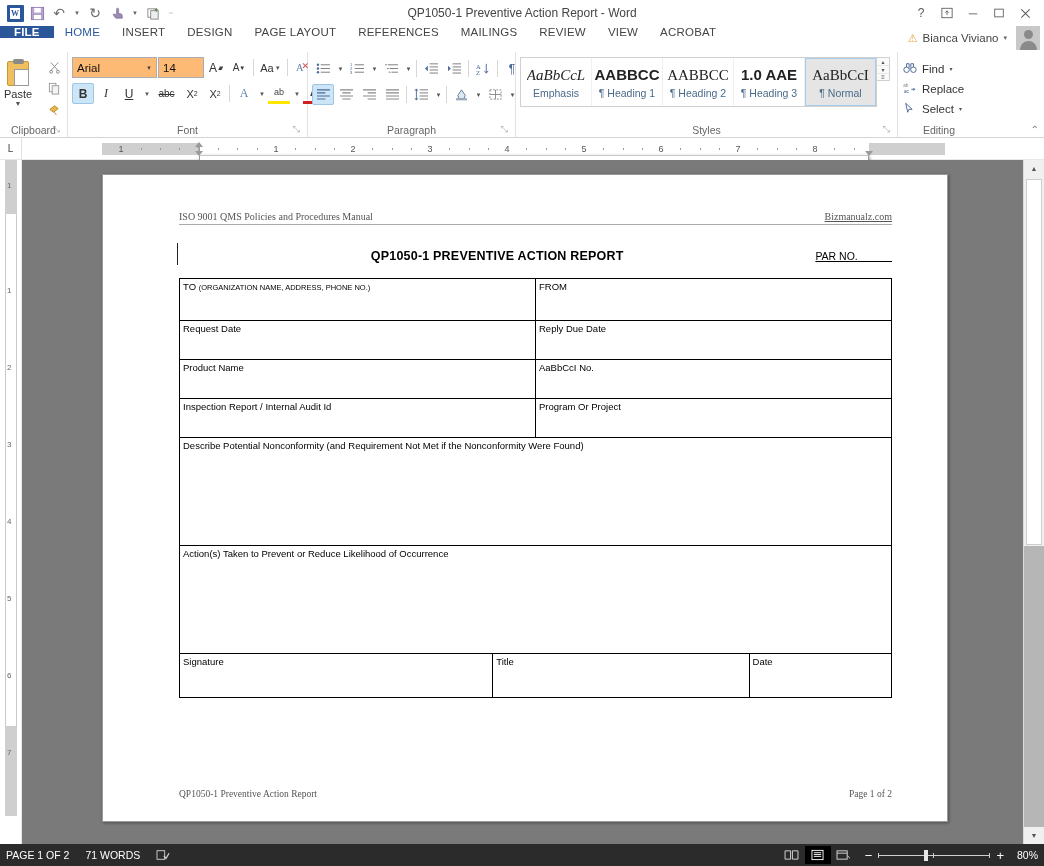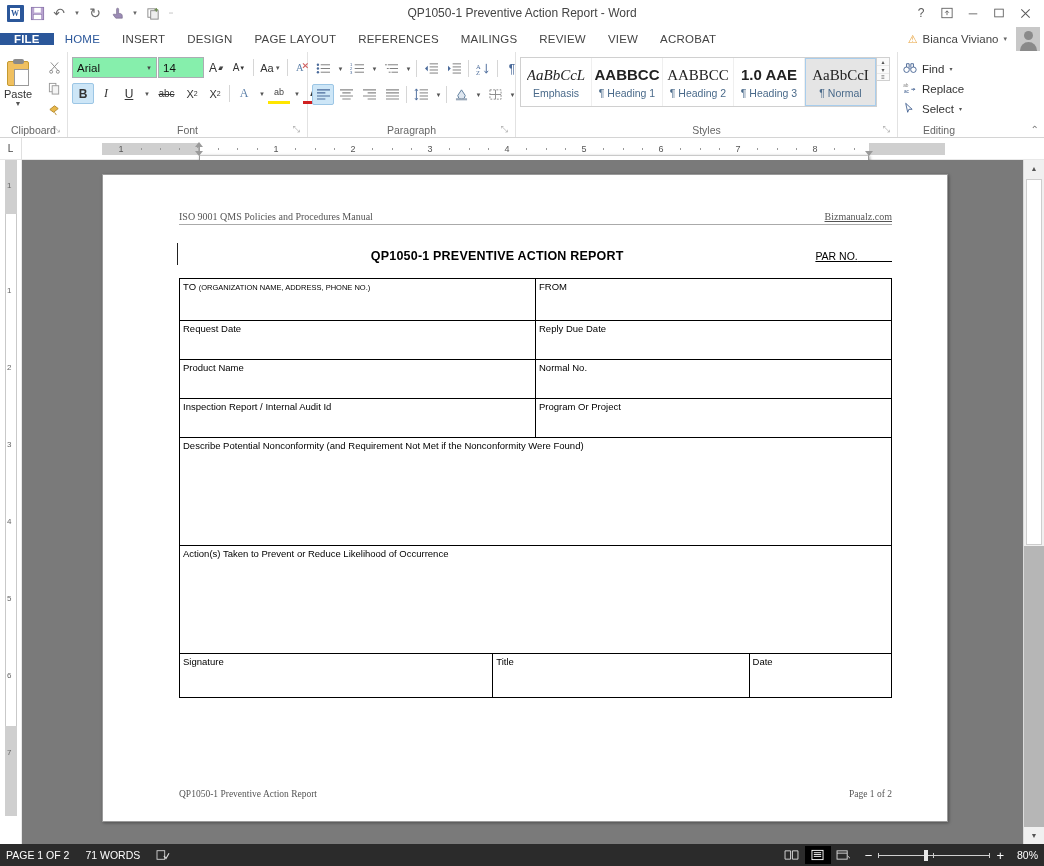--- a/index.html
+++ b/index.html
@@ -32,21 +32,21 @@
     font-size:12px;color:#444;pointer-events:none;
   }
   .winbtns{ margin-left:auto; display:flex; align-items:center; padding-right:6px; }
   .winbtns .wb{
     width:26px;height:22px;display:flex;align-items:center;justify-content:center;
     font-size:12px;color:#5a5a5a;
   }
 
   
   .tabstrip{
-    height:26px;background:#ffffff;display:flex;align-items:center;
+    height:26px;background:#ffffff;display:flex;align-items:flex-start;
     position:relative;
   }
   .tab{
     display:flex;align-items:center;padding:0 11px;
     font-size:11.5px;color:#444;letter-spacing:.2px;
     text-transform:uppercase;
   }
   .tab.file{
     background:#2b579a;color:#fff;font-weight:bold;padding:0 14px;
   }
@@ -105,21 +105,21 @@
   .paste-lbl{font-size:11px;color:#333;margin-top:1px;}
   .paste-arrow{font-size:7px;color:#555;line-height:7px;}
   .clip-right{display:flex;flex-direction:column;gap:2px;padding-top:3px;}
   .ci{width:20px;height:19px;display:flex;align-items:center;justify-content:center;font-size:13px;color:#777;}
 
   
   .fontg{ width:240px; }
   .fontg .gbody{ flex-direction:column; gap:3px; padding-top:2px;}
   .frow{ display:flex; align-items:center; gap:1px; }
   .combo{
-    height:21px;border:1px solid #abadb3;background:#86efac;display:flex;align-items:center;
+    height:21px;border:1px solid #abadb3;background:#fdba74;display:flex;align-items:center;
     font-size:11.5px;color:#111;padding-left:4px;position:relative;
   }
   .combo .cv{ flex:1; }
   .combo .carr{ width:14px;text-align:center;font-size:7px;color:#444; }
   .fname{ width:85px; }
   .fsize{ width:46px;gap:44px; }
   .ficon{
     width:22px;height:21px;display:flex;align-items:center;justify-content:center;
     font-size:12px;color:#333;position:relative;
   }
@@ -793,21 +793,21 @@
               <span class="sub">(ORGANIZATION NAME, ADDRESS, PHONE NO.)</span>
             </td>
             <td style="width:50%;" class="td-from">FROM</td>
           </tr>
           <tr class="r2">
             <td>Request Date</td>
             <td>Reply Due Date</td>
           </tr>
           <tr class="r3">
             <td>Product Name</td>
-            <td>Normal No.</td>
+            <td>AaBbCcI No.</td>
           </tr>
           <tr class="r4">
             <td>Inspection Report / Internal Audit Id</td>
             <td>Program Or Project</td>
           </tr>
           <tr class="rbig">
             <td colspan="2">Describe Potential Nonconformity (and Requirement Not Met if the Nonconformity Were Found)</td>
           </tr>
           <tr class="rbig">
             <td colspan="2">Action(s) Taken to Prevent or Reduce Likelihood of Occurrence</td>

